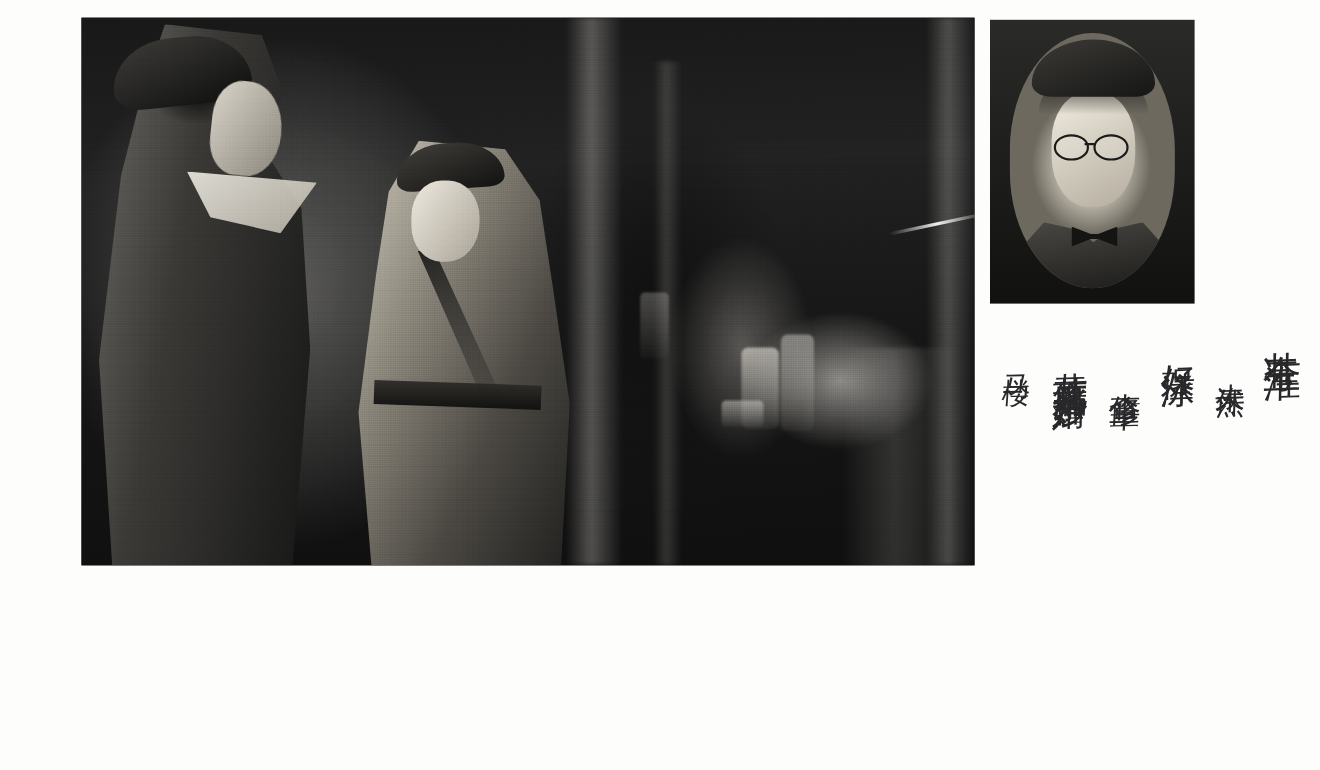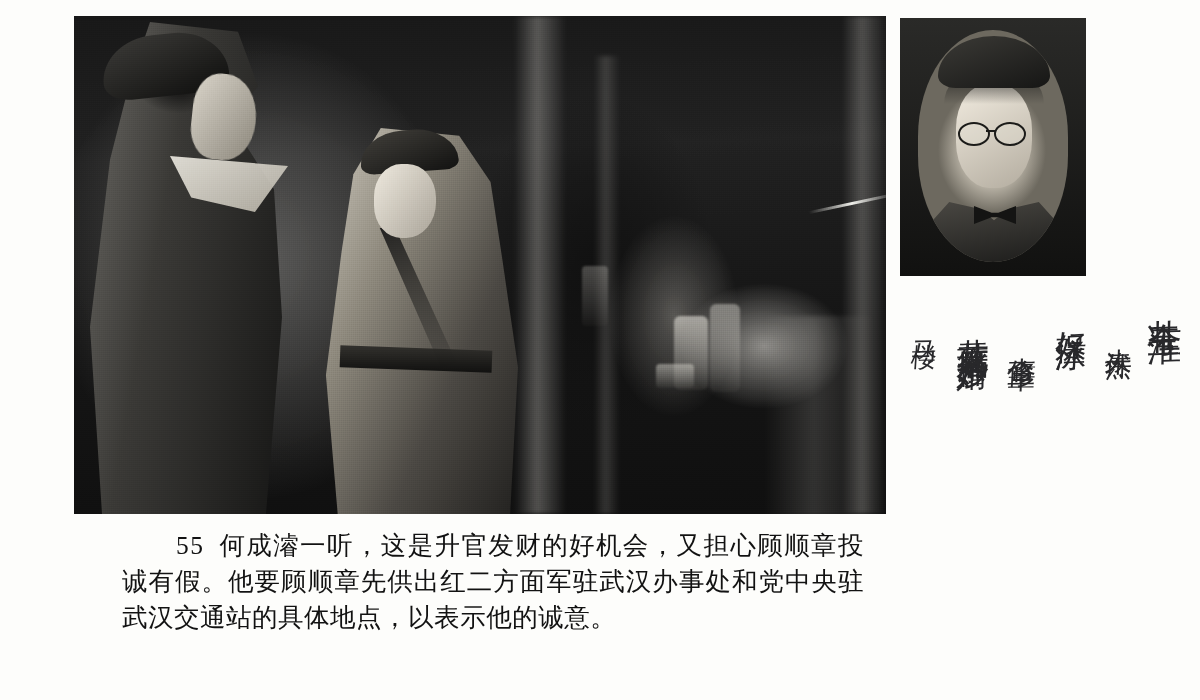--- a/index.html
+++ b/index.html
@@ -323,17 +323,14 @@
 
   <div class="calligraphy">
     <div class="calli-col c1">壮夸玉淮</div>
     <div class="calli-col c2">未许然</div>
     <div class="calli-col c3">好保泳泽</div>
     <div class="calli-col c4">查修筆</div>
     <div class="calli-col c5">黄花府笃茶神妙婿</div>
     <div class="calli-col c6">马楼</div>
   </div>
 
-  <div class="caption">
-    <span class="lead"></span><span class="num">55</span><span>何成濬一听，这是升官发财的好机会，又担心顾顺章投诚有假。他要顾顺章先供出红二方面军驻武汉办事处和党中央驻武汉交通站的具体地点，以表示他的诚意。</span>
-  </div>
 
 </div>
 
 </body></html>

